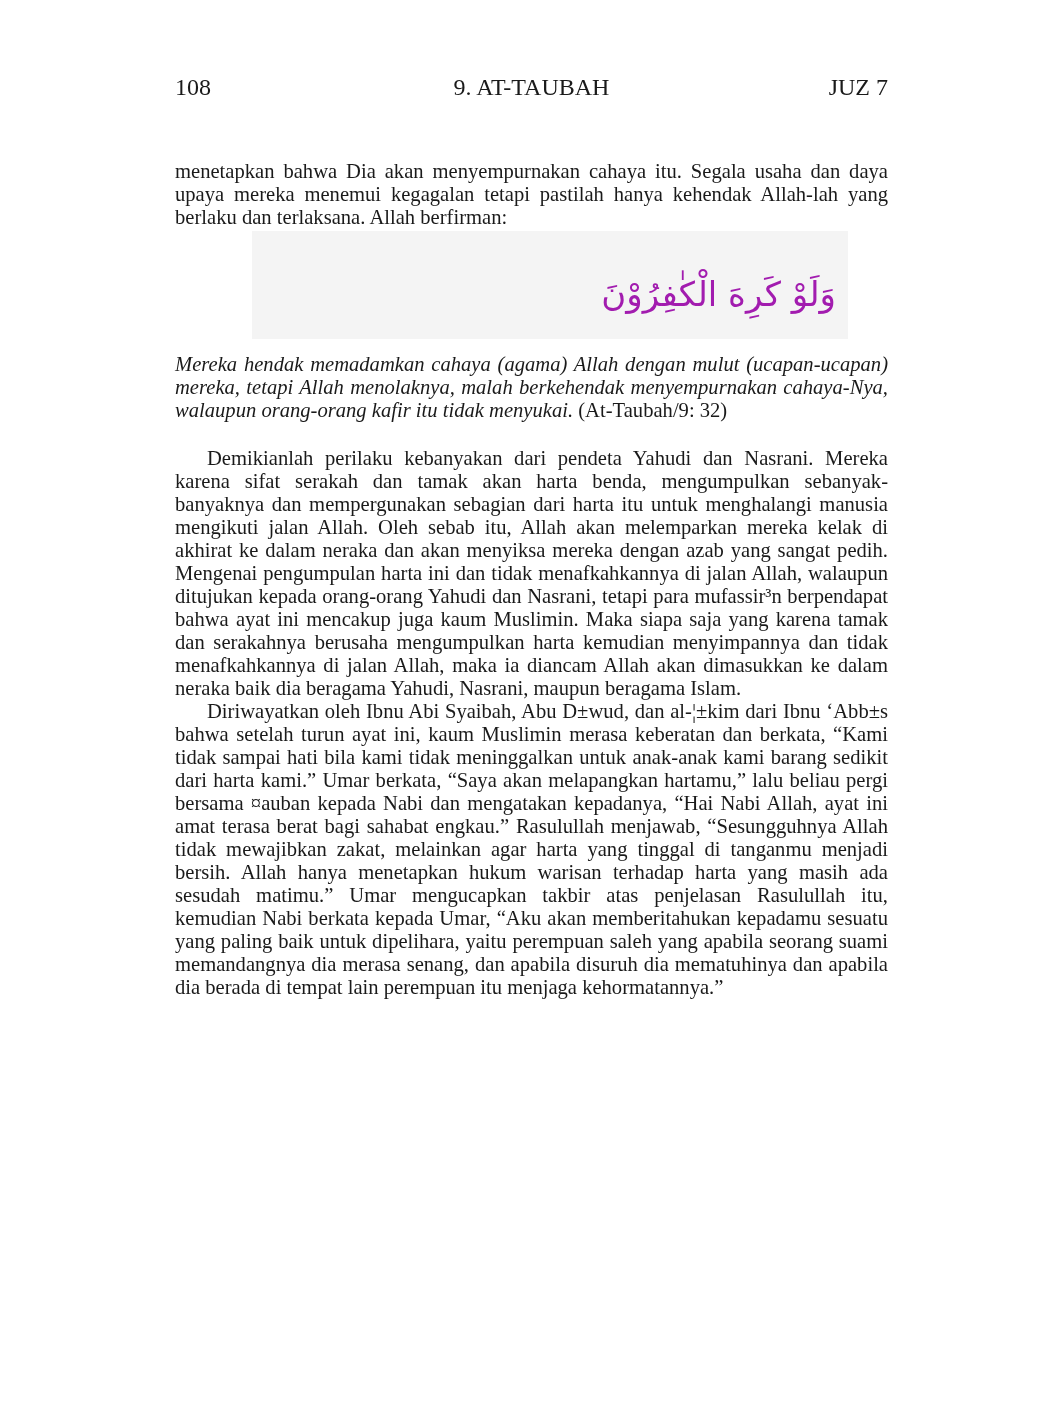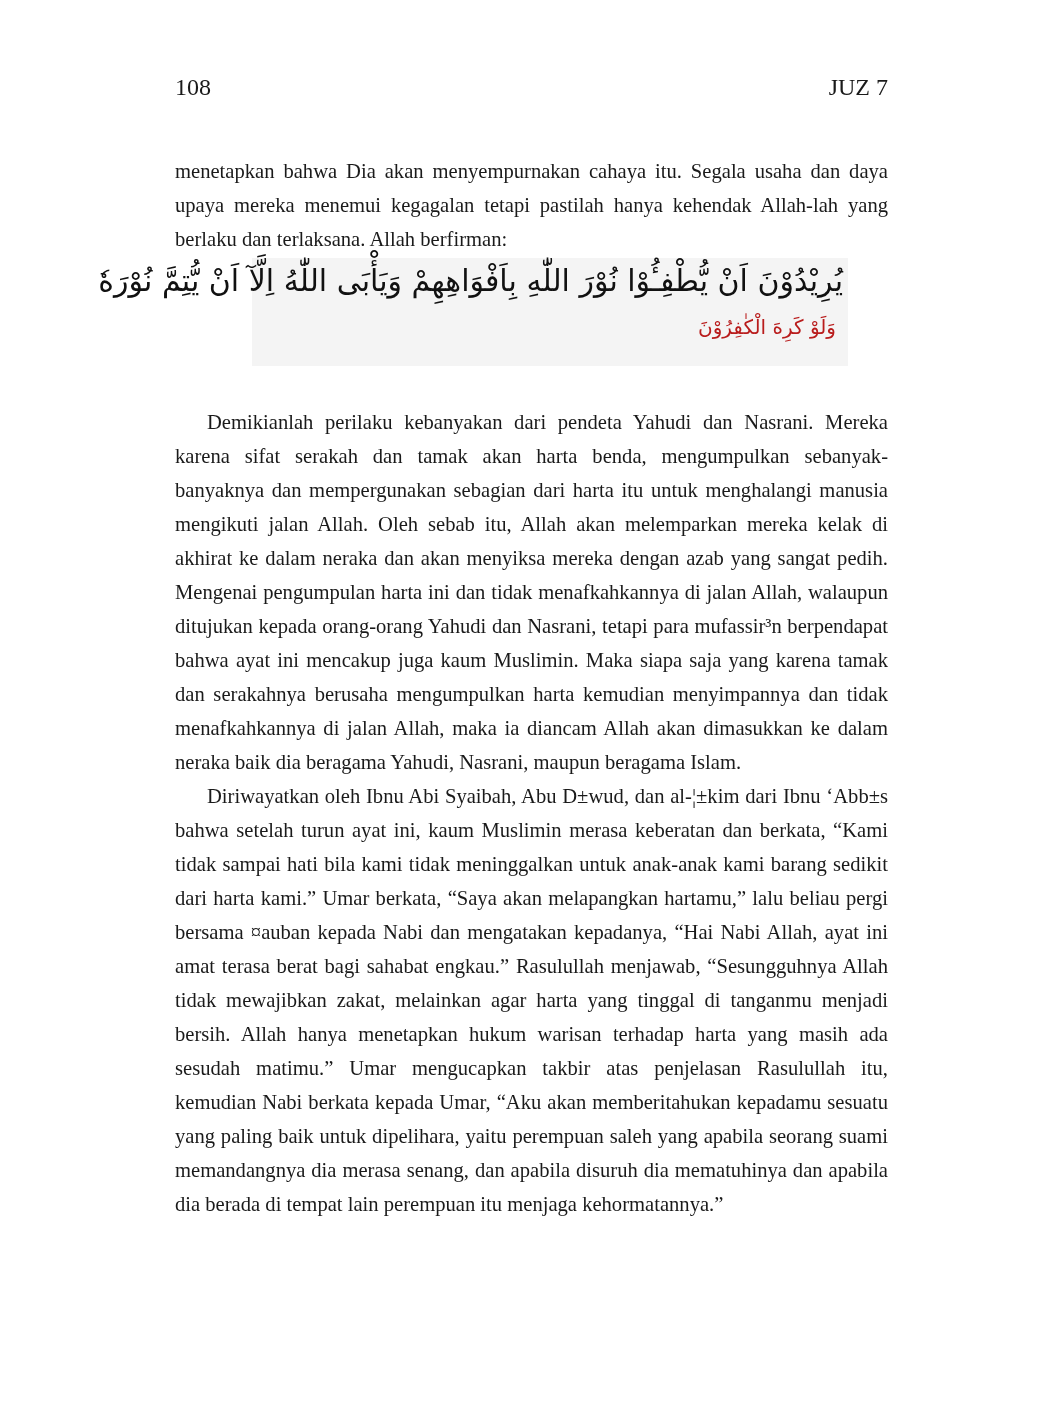--- a/index.html
+++ b/index.html
@@ -2,48 +2,49 @@
 <html><head>
 <meta charset="utf-8">
 <style>
   html, body { margin: 0; padding: 0; background: #ffffff; }
   body { width: 1063px; height: 1417px; position: relative; overflow: hidden; color: #1a1a1a;
          font-family: "Liberation Serif", "DejaVu Serif", serif; }
   .header { position: absolute; top: 74px; left: 175px; width: 713px; height: 30px; font-size: 24px; }
   .header .left { position: absolute; left: 0; top: 0; }
   .header .center { position: absolute; left: 0; right: 0; text-align: center; top: 0; }
   .header .right { position: absolute; right: 0; top: 0; }
-  .body { position: absolute; top: 154px; left: 175px; width: 713px; font-size: 20.6px; line-height: 34px; }
+  .body { position: absolute; top: 160px; left: 175px; width: 713px; font-size: 20.6px; line-height: 23px; }
   p { margin: 0; text-align: justify; text-align-last: left; }
   .indent { text-indent: 32px; }
   .gap { height: 25px; }
   .arabic { position: relative; height: 122px; margin: 2px 0 0 0; }
   .arabic .box { position: absolute; left: 77px; width: 596px; top: 0; height: 108px; background: #f4f4f4; }
   .arabic .l1 { position: absolute; right: 45px; top: 6px; font-family: "DejaVu Sans", sans-serif; font-size: 30px;
                 direction: rtl; white-space: nowrap; color: #111; }
-  .arabic .l2 { position: absolute; right: 52px; top: 52px; font-family: "DejaVu Sans", sans-serif; font-size: 20px;
-                direction: rtl; white-space: nowrap; color: #b91c1c; }
+  .arabic .l2 { position: absolute; right: 52px; top: 52px; font-family: "DejaVu Sans", sans-serif; font-size: 34px;
+                direction: rtl; white-space: nowrap; color: #a21caf; }
   .translation { font-style: italic; }
   .translation .ref { font-style: normal; }
 </style>
 </head>
 <body>
 
 <div class="header">
   <span class="left">108</span>
+  <span class="center">9. AT-TAUBAH</span>
   <span class="right">JUZ 7</span>
 </div>
 
 <div class="body">
   <p>menetapkan bahwa Dia akan menyempurnakan cahaya itu. Segala usaha dan daya upaya mereka menemui kegagalan tetapi pastilah hanya kehendak Allah-lah yang berlaku dan terlaksana. Allah berfirman:</p>
 
   <div class="arabic">
     <div class="box"></div>
-    <div class="l1">يُرِيْدُوْنَ اَنْ يُّطْفِـُٔوْا نُوْرَ اللّٰهِ بِاَفْوَاهِهِمْ وَيَأْبَى اللّٰهُ اِلَّآ اَنْ يُّتِمَّ نُوْرَهٗ</div>
     <div class="l2">وَلَوْ كَرِهَ الْكٰفِرُوْنَ</div>
   </div>
 
+  <p class="translation"><span>Mereka hendak memadamkan cahaya (agama) Allah dengan mulut (ucapan-ucapan) mereka, tetapi Allah menolaknya, malah berkehendak menyempurnakan cahaya-Nya, walaupun orang-orang kafir itu tidak menyukai.</span> <span class="ref">(At-Taubah/9: 32)</span></p>
 
   <div class="gap"></div>
 
   <p class="indent">Demikianlah perilaku kebanyakan dari pendeta Yahudi dan Nasrani. Mereka karena sifat serakah dan tamak akan harta benda, mengumpulkan sebanyak-banyaknya dan mempergunakan sebagian dari harta itu untuk menghalangi manusia mengikuti jalan Allah. Oleh sebab itu, Allah akan melemparkan mereka kelak di akhirat ke dalam neraka dan akan menyiksa mereka dengan azab yang sangat pedih. Mengenai pengumpulan harta ini dan tidak menafkahkannya di jalan Allah, walaupun ditujukan kepada orang-orang Yahudi dan Nasrani, tetapi para mufassir³n berpendapat bahwa ayat ini mencakup juga kaum Muslimin. Maka siapa saja yang karena tamak dan serakahnya berusaha mengumpulkan harta kemudian menyimpannya dan tidak menafkahkannya di jalan Allah, maka ia diancam Allah akan dimasukkan ke dalam neraka baik dia beragama Yahudi, Nasrani, maupun beragama Islam.</p>
   <p class="indent">Diriwayatkan oleh Ibnu Abi Syaibah, Abu D±wud, dan al-¦±kim dari Ibnu ‘Abb±s bahwa setelah turun ayat ini, kaum Muslimin merasa keberatan dan berkata, “Kami tidak sampai hati bila kami tidak meninggalkan untuk anak-anak kami barang sedikit dari harta kami.” Umar berkata, “Saya akan melapangkan hartamu,” lalu beliau pergi bersama ¤auban kepada Nabi dan mengatakan kepadanya, “Hai Nabi Allah, ayat ini amat terasa berat bagi sahabat engkau.” Rasulullah menjawab, “Sesungguhnya Allah tidak mewajibkan zakat, melainkan agar harta yang tinggal di tanganmu menjadi bersih. Allah hanya menetapkan hukum warisan terhadap harta yang masih ada sesudah matimu.” Umar mengucapkan takbir atas penjelasan Rasulullah itu, kemudian Nabi berkata kepada Umar, “Aku akan memberitahukan kepadamu sesuatu yang paling baik untuk dipelihara, yaitu perempuan saleh yang apabila seorang suami memandangnya dia merasa senang, dan apabila disuruh dia mematuhinya dan apabila dia berada di tempat lain perempuan itu menjaga kehormatannya.”</p>
 </div>
 
 </body></html>

